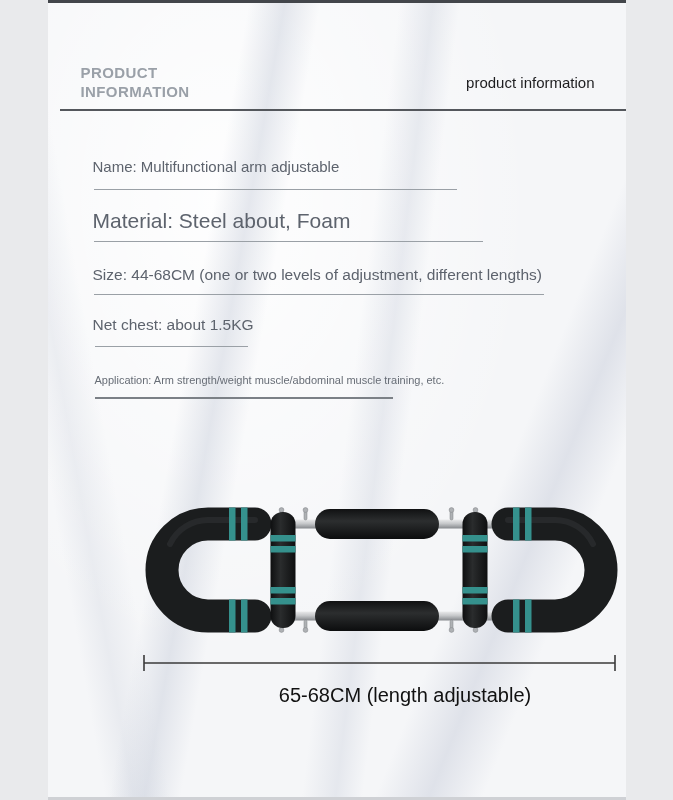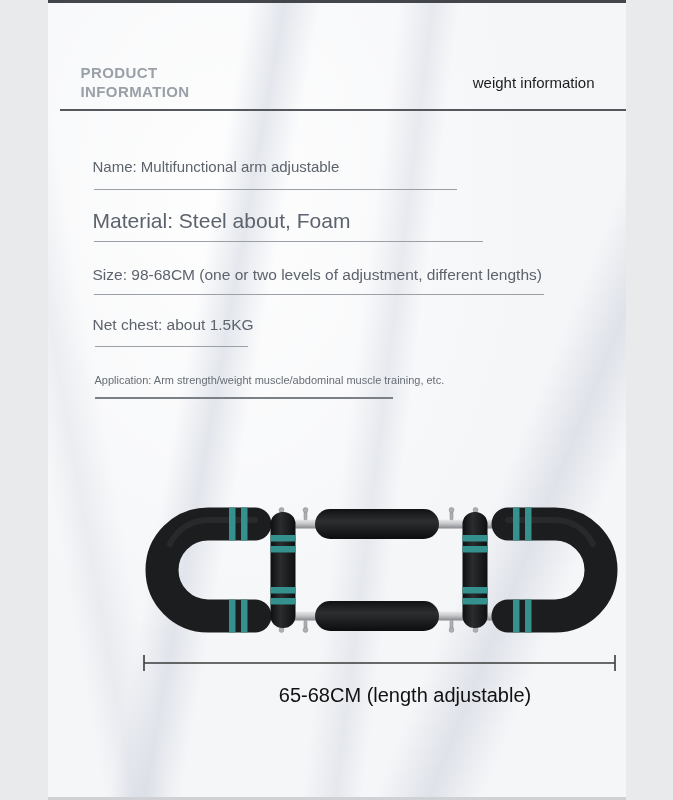--- a/index.html
+++ b/index.html
@@ -57,30 +57,30 @@
 </head>
 <body>
 
 <div class="page">
   <div class="top-strip"></div>
 
   <div class="title-left">
     <div>PRODUCT</div>
     <div>INFORMATION</div>
   </div>
-  <div class="title-right">weight information</div>
+  <div class="title-right">product information</div>
   <div class="header-divider"></div>
 
   <div class="spec spec-name">Name: Multifunctional arm adjustable</div>
   <div class="rule rule-name"></div>
 
   <div class="spec spec-material">Material: Steel about, Foam</div>
   <div class="rule rule-material"></div>
 
-  <div class="spec spec-size">Size: 98-68CM (one or two levels of adjustment, different lengths)</div>
+  <div class="spec spec-size">Size: 44-68CM (one or two levels of adjustment, different lengths)</div>
   <div class="rule rule-size"></div>
 
   <div class="spec spec-weight">Net chest: about 1.5KG</div>
   <div class="rule rule-weight"></div>
 
   <div class="spec spec-application">Application: Arm strength/weight muscle/abdominal muscle training, etc.</div>
   <div class="rule rule-application"></div>
 
   <svg class="product-svg" viewBox="0 0 673 240" xmlns="http://www.w3.org/2000/svg">
     <defs>

